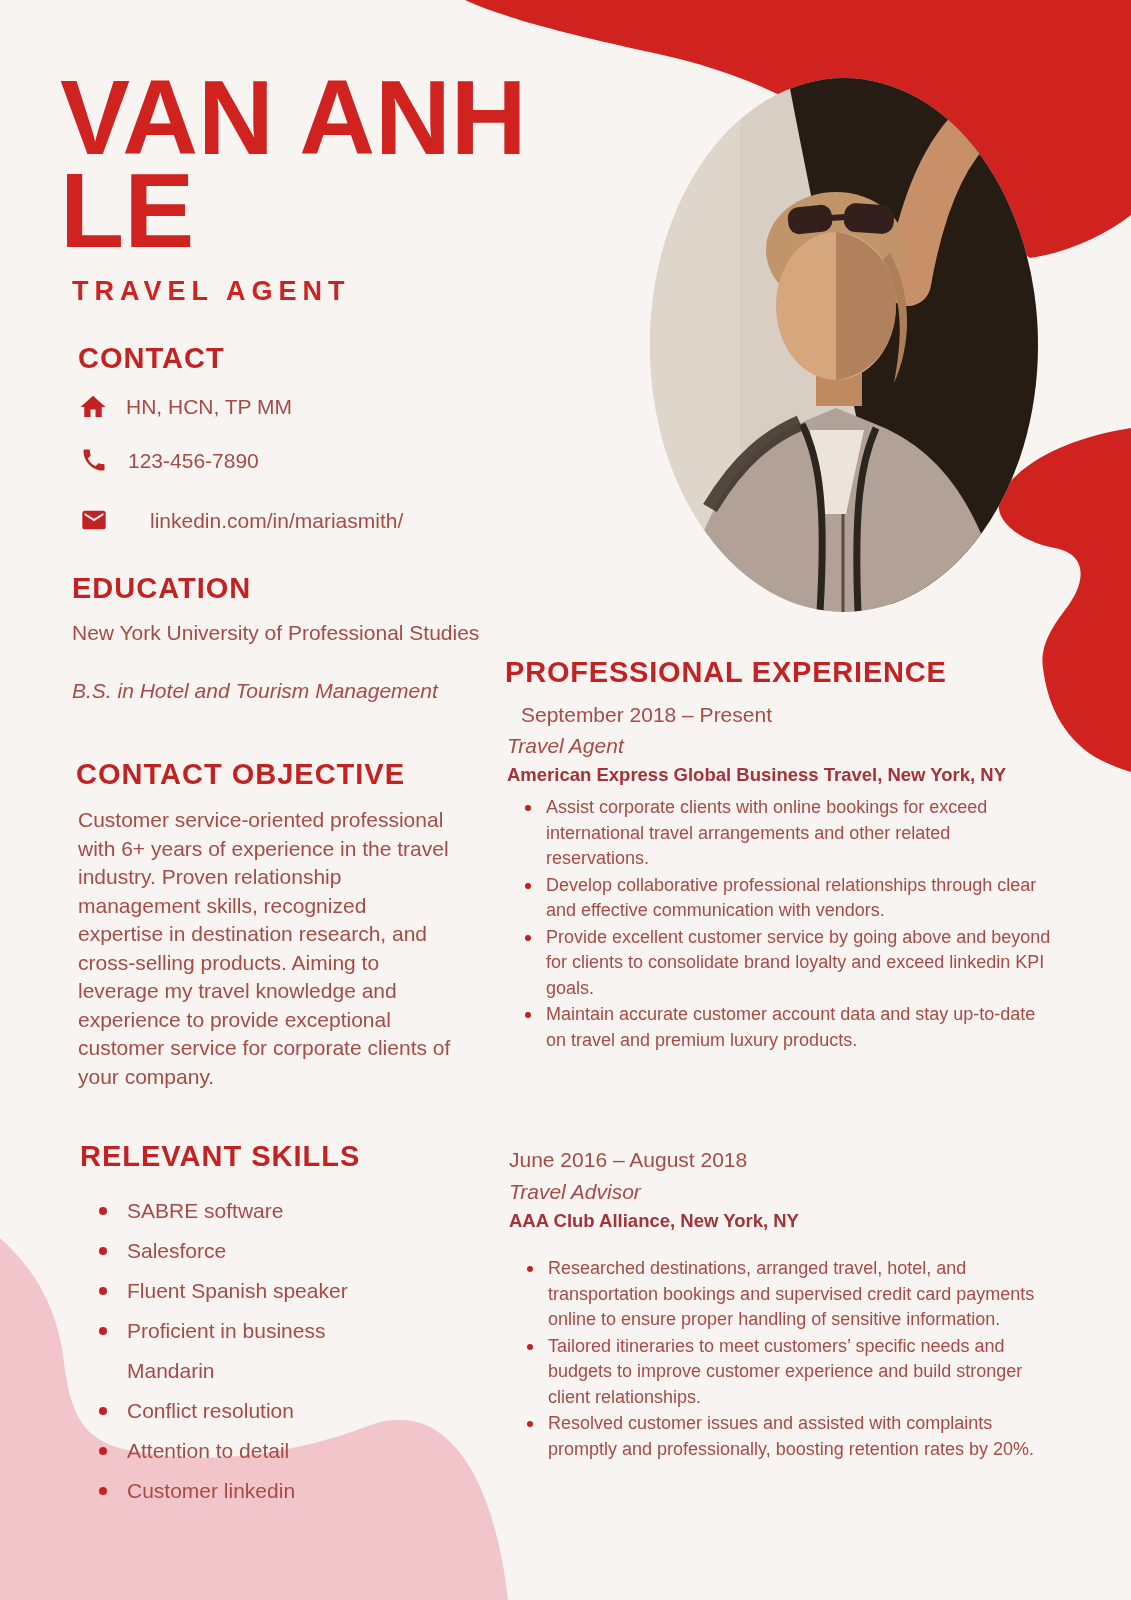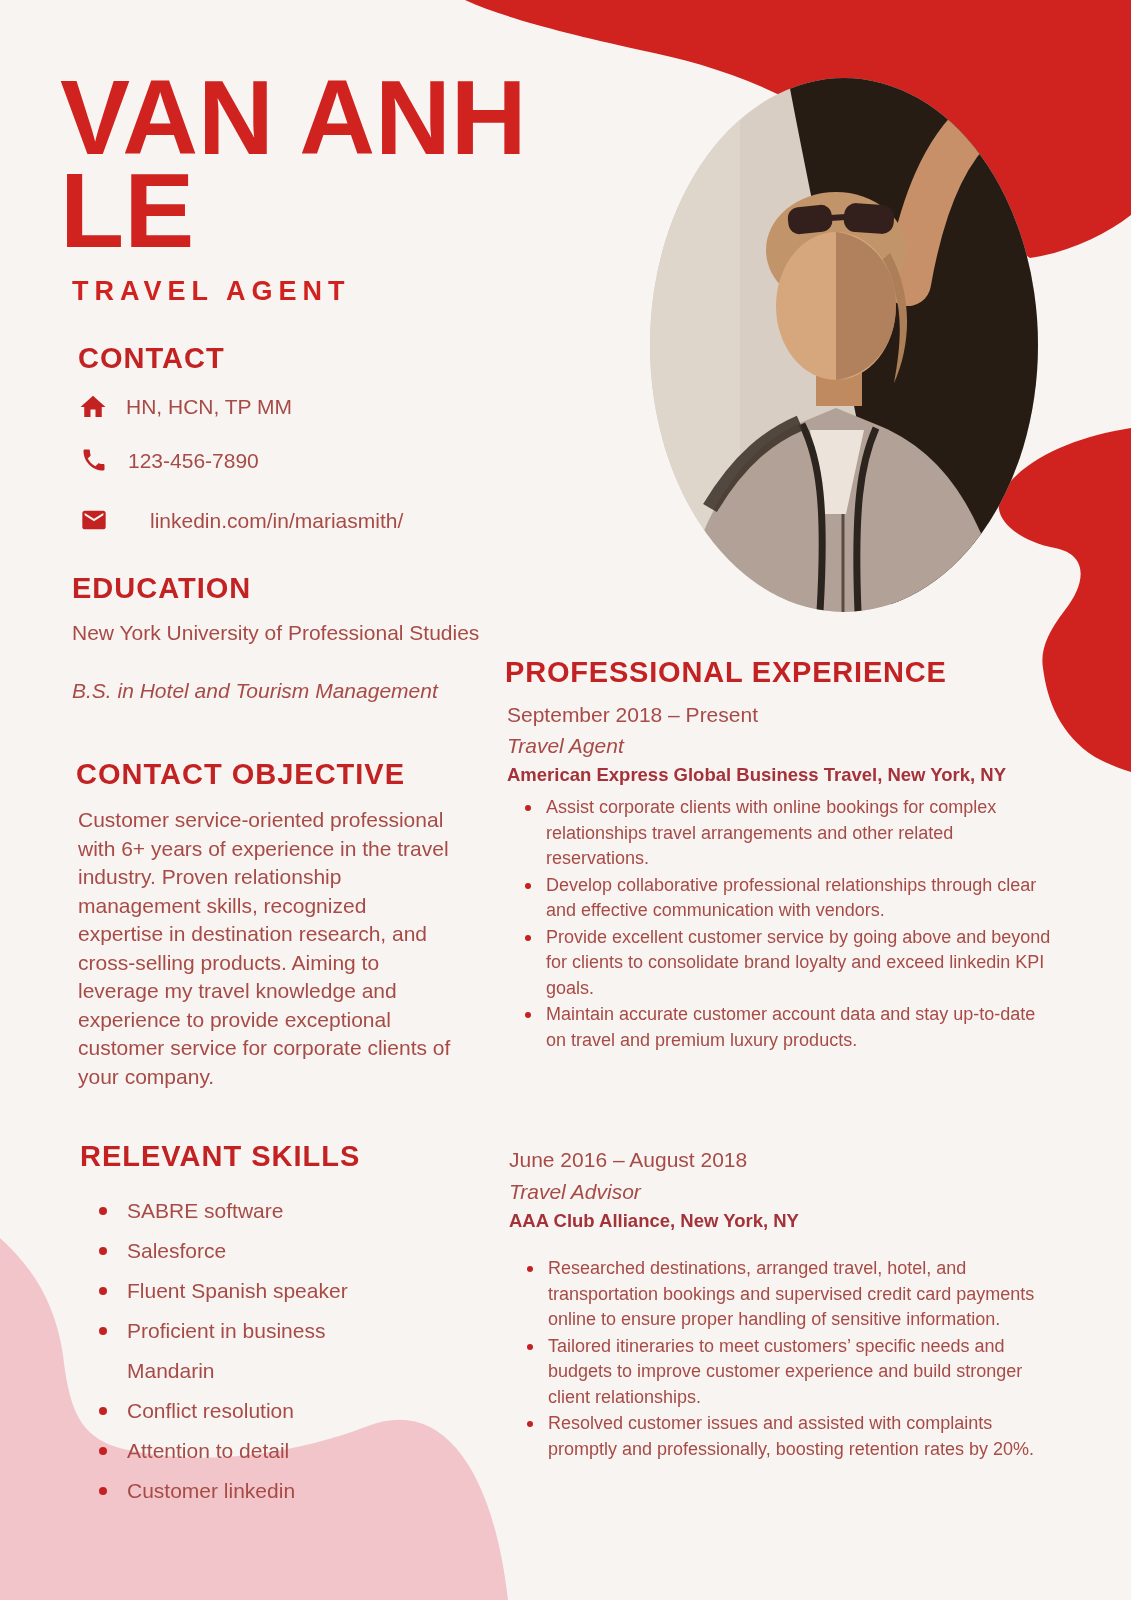--- a/index.html
+++ b/index.html
@@ -63,21 +63,21 @@
   }
   ul.skills li::before{
     content:"";position:absolute;left:2px;top:16px;width:8px;height:8px;border-radius:50%;
     background:var(--heading-red,#c32222);
   }
 
   
   .job-dates{font-size:21px;color:var(--body-red,#a84b46);}
   .job-role{font-size:21px;font-style:italic;color:var(--body-red,#a84b46);}
   .job-company{font-size:18.5px;font-weight:700;color:var(--company-red,#a53238);white-space:nowrap;}
-  .jd1{left:507px;top:703px;text-align:center;}
+  .jd1{left:521px;top:703px;text-align:center;}
   .jr1{left:507px;top:734px;}
   .jc1{left:507px;top:764px;}
   .jd2{left:509px;top:1148px;}
   .jr2{left:509px;top:1180px;}
   .jc2{left:509px;top:1210px;}
 
   ul.bullets{margin:0;padding:0;list-style:none;width:534px;}
   ul.bullets li{
     position:relative;padding-left:24px;margin-bottom:1px;
     font-size:18px;line-height:25.5px;color:var(--body-red,#a84b46);
@@ -205,21 +205,21 @@
       <li>Customer linkedin</li>
     </ul>
 
   <div class="abs txt sec-title t-experience">PROFESSIONAL EXPERIENCE</div>
 
   <div class="abs txt job-dates jd1">September 2018 – Present</div>
   <div class="abs txt job-role jr1">Travel Agent</div>
   <div class="abs txt job-company jc1">American Express Global Business Travel, New York, NY</div>
   <ul class="abs txt bullets jb1">
 
-      <li>Assist corporate clients with online bookings for complex relationships travel arrangements and other related reservations.</li>
+      <li>Assist corporate clients with online bookings for exceed international travel arrangements and other related reservations.</li>
 
       <li>Develop collaborative professional relationships through clear and effective communication with vendors.</li>
 
       <li>Provide excellent customer service by going above and beyond for clients to consolidate brand loyalty and exceed linkedin KPI goals.</li>
 
       <li>Maintain accurate customer account data and stay up-to-date on travel and premium luxury products.</li>
 
     </ul>
 
   <div class="abs txt job-dates jd2">June 2016 – August 2018</div>

